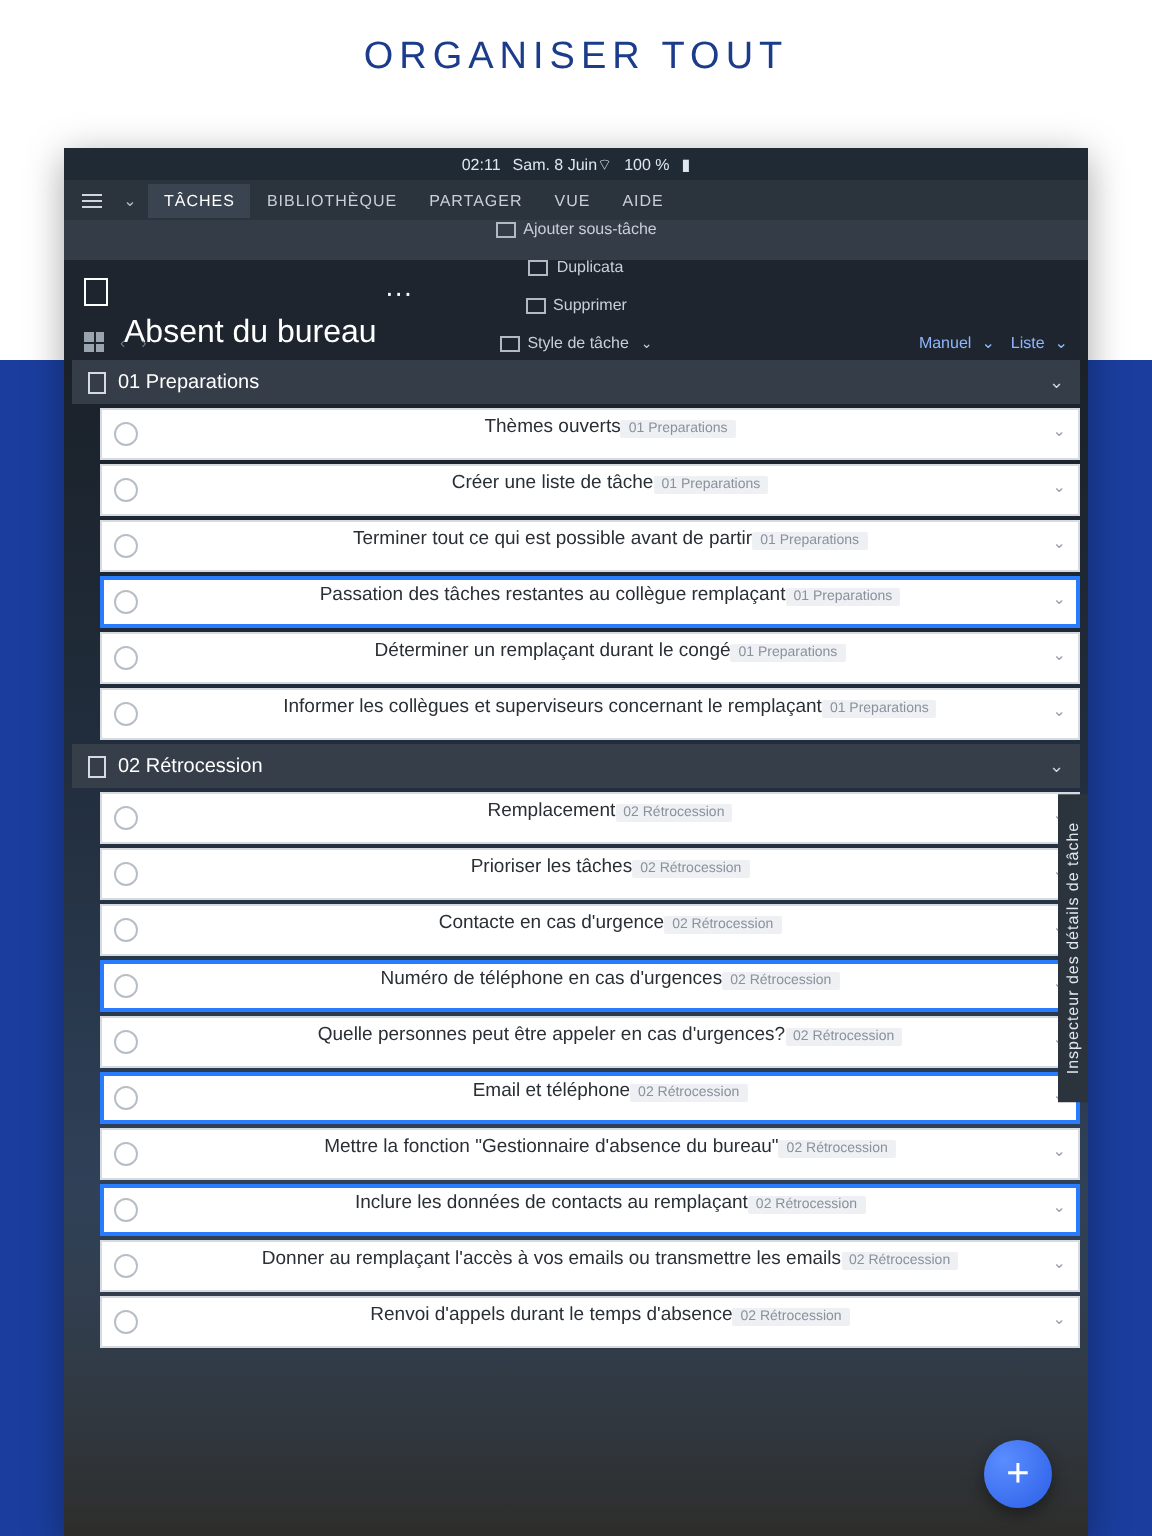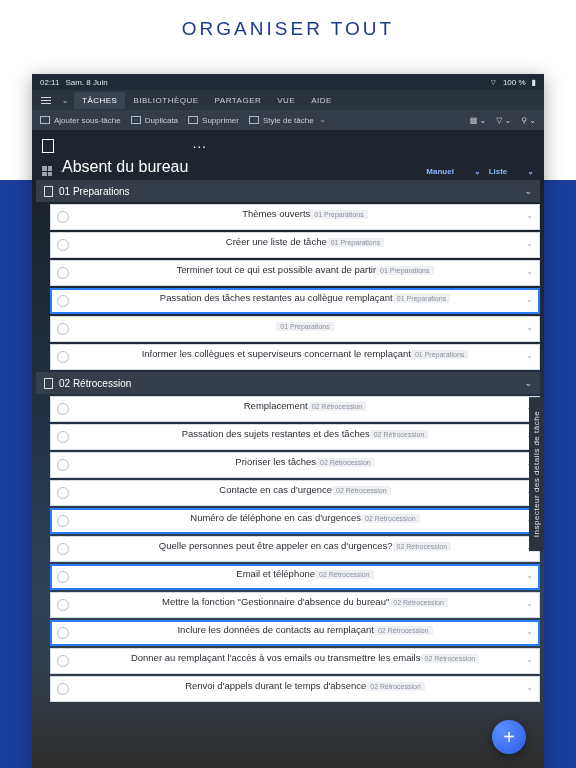--- a/index.html
+++ b/index.html
@@ -11,46 +11,46 @@
   .promo .sub { color: #787878; font-size: 11.5px; margin-top: 4px; }
 
   .blue-band { position: absolute; left: 0; right: 0; top: 180px; bottom: 0; background: #1b3e9e; z-index: 0; }
 
   .device {
     position: absolute; left: 32px; top: 74px; width: 512px; height: 694px;
     background: #1e252e; z-index: 2; display: flex; flex-direction: column;
     box-shadow: 0 4px 18px rgba(0,0,0,0.35);
   }
 
-  .statusbar { height: 16px; background: #202a34; color: #dfe6ee; display: flex; align-items: center; font-size: 8px; padding: 0 8px; justify-content: space-between; }
+  .statusbar { height: 16px; background: #202a34; color: #dfe6ee; display: flex; align-items: center; font-size: 8px; padding: 0 8px; justify-content: center; }
   .statusbar .left, .statusbar .right { display: flex; gap: 6px; align-items: center; }
 
   .menubar { height: 20px; background: #2b333d; display: flex; align-items: center; gap: 2px; padding: 0 4px; }
   .menubar .hb { width: 20px; display:flex; flex-direction:column; gap:2px; align-items:center; justify-content:center;}
   .menubar .hb span{ display:block; width:10px; height:1px; background:#cfd6df;}
   .menubar .chev { color:#aeb6c2; font-size:8px; width:14px; text-align:center;}
   .menubar .tab { font-size: 8px; color: #c9cfd9; padding: 4px 8px; letter-spacing: .5px; }
   .menubar .tab.active { background: #3a4350; color: #fff; }
 
-  .toolbar { height: 20px; background: #343c47; display: flex; align-items: center; gap: 10px; padding: 0 8px; color: #c9cfd9; font-size: 8px; }
+  .toolbar { height: 20px; background: #343c47; display: flex; align-items: center; gap: 10px; padding: 0 8px; color: #c9cfd9; font-size: 8px; flex-direction: column; }
   .toolbar .tool { display:flex; align-items:center; gap:4px; }
   .toolbar .tool .ico { width:10px; height:8px; border:1px solid #b0b9c4; display:inline-block; }
   .toolbar .right { margin-left:auto; display:flex; gap:10px; align-items:center;}
 
   .titlebar { height: 32px; background: transparent; display:flex; align-items:center; padding: 0 10px; color:#fff; }
   .titlebar .page-icon { width:12px; height:14px; border:1px solid #fff; margin-right:8px; }
   .titlebar .page-title { font-size: 16px; font-weight: 500; margin-top: 42px; }
   .titlebar .dots { margin-left: 4px; font-size: 14px; }
 
   .subheader { height: 18px; display:flex; align-items:center; padding: 0 10px; color:#b8c0cb; font-size:8px; gap:8px;}
   .subheader .grid-ico { width:10px; height:10px; display:grid; grid-template-columns:1fr 1fr; grid-template-rows:1fr 1fr; gap:1px;}
   .subheader .grid-ico span{ background:#9aa3b0;}
   .subheader .navchev { color:#6d7683; }
   .subheader .spacer { flex:1;}
-  .subheader .rlink { color:#8fb6ff; font-size:8px; display:flex; gap:20px; align-items:center;font-weight:bold;}
+  .subheader .rlink { color:#8fb6ff; font-size:8px; display:flex; gap:5px; align-items:center;}
 
   .content { flex:1; position:relative; overflow:hidden; }
   .bg-image { position:absolute; inset:0; background: linear-gradient(180deg,#1a2129 0%, #233041 40%, #3b5270 100%); }
   .bg-image::after{ content:""; position:absolute; left:0; right:0; bottom:0; height:180px; background: linear-gradient(180deg, rgba(50,40,30,0) 0%, #2d2d2b 100%); }
 
   .lists { position:absolute; inset:0; overflow:hidden; }
 
   .group-header { background: rgba(55,63,74,0.95); color:#fff; height:22px; display:flex; align-items:center; padding:0 8px; font-size:10px; margin: 0 4px 2px 4px; }
   .group-header .page-ico { width:9px; height:11px; border:1px solid #d5dbe3; margin-right:6px;}
   .group-header .chev { margin-left:auto; font-size:9px; color:#cfd6df;}
@@ -199,20 +199,21 @@
           <div class="tchev">⌄</div>
         </div>
         <div class="task selected">
           <div class="circle"></div>
           <div class="tname">Passation des tâches restantes au collègue remplaçant</div>
           <div class="tcat">01 Preparations</div>
           <div class="tchev">⌄</div>
         </div>
         <div class="task">
           <div class="circle"></div>
+          <div class="tname">Déterminer un remplaçant durant le congé</div>
           <div class="tcat">01 Preparations</div>
           <div class="tchev">⌄</div>
         </div>
         <div class="task">
           <div class="circle"></div>
           <div class="tname">Informer les collègues et superviseurs concernant le remplaçant</div>
           <div class="tcat">01 Preparations</div>
           <div class="tchev">⌄</div>
         </div>
         <div class="group-header">
@@ -221,26 +222,20 @@
           <span class="chev">⌄</span>
         </div>
         <div class="task">
           <div class="circle"></div>
           <div class="tname">Remplacement</div>
           <div class="tcat">02 Rétrocession</div>
           <div class="tchev">⌄</div>
         </div>
         <div class="task">
           <div class="circle"></div>
-          <div class="tname">Passation des sujets restantes et des tâches</div>
-          <div class="tcat">02 Rétrocession</div>
-          <div class="tchev">⌄</div>
-        </div>
-        <div class="task">
-          <div class="circle"></div>
           <div class="tname">Prioriser les tâches</div>
           <div class="tcat">02 Rétrocession</div>
           <div class="tchev">⌄</div>
         </div>
         <div class="task">
           <div class="circle"></div>
           <div class="tname">Contacte en cas d'urgence</div>
           <div class="tcat">02 Rétrocession</div>
           <div class="tchev">⌄</div>
         </div>

